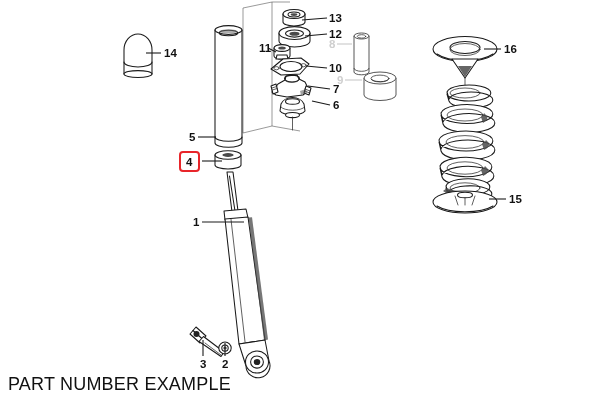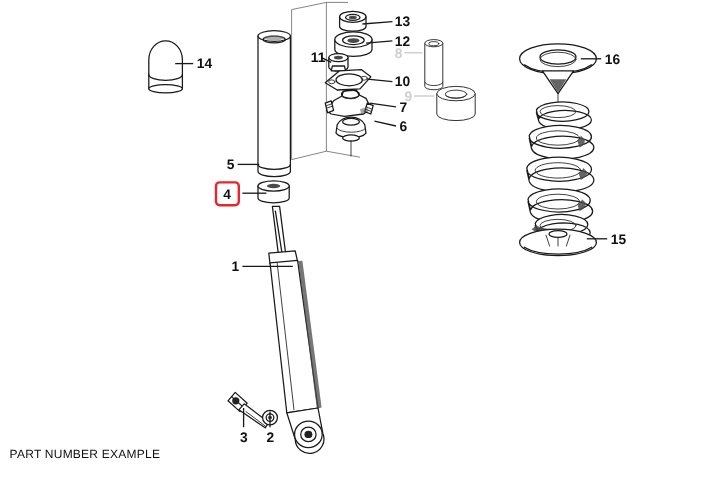--- a/index.html
+++ b/index.html
@@ -20,21 +20,21 @@
   .shade{fill:#4a4a4a;stroke:none;}
   .shade2{fill:#6e6e6e;stroke:none;}
   .dark{fill:#222;stroke:none;}
   .leader{stroke:#1a1a1a;stroke-width:1.1;fill:none;}
   .leader-faded{stroke:#c9c9c9;stroke-width:1.1;fill:none;}
   .callout{font-family:"Liberation Sans", sans-serif;font-size:11.5px;font-weight:bold;fill:#111;}
   .callout-faded{font-family:"Liberation Sans", sans-serif;font-size:11.5px;font-weight:bold;fill:#cfcfcf;}
   .hlbox{fill:none;stroke:#e8252a;stroke-width:2;rx:3;ry:3;}
   .caption{
     position:absolute;left:8px;top:374px;
-    font-size:10px;color:#111;letter-spacing:0.2px;
+    font-size:18px;color:#111;letter-spacing:0.2px;
     font-family:"Liberation Sans", sans-serif;
     white-space:nowrap;
   }
 </style>
 </head>
 <body>
 
 <div id="stage">
   <svg width="600" height="400" viewBox="0 0 600 400">
 

